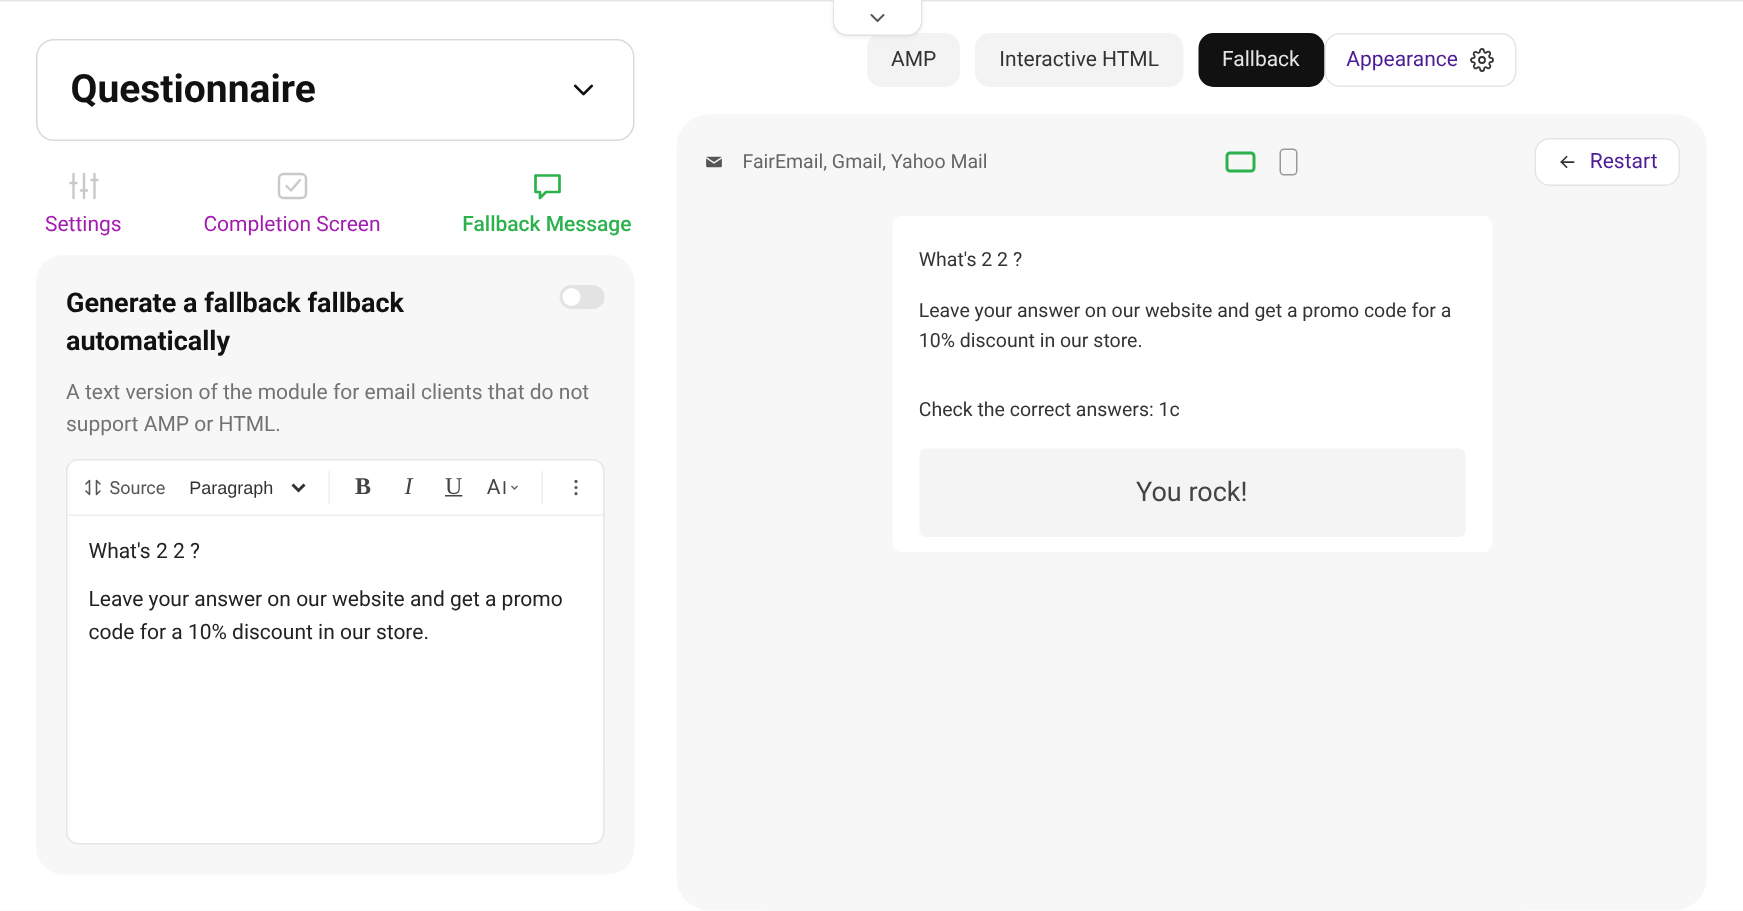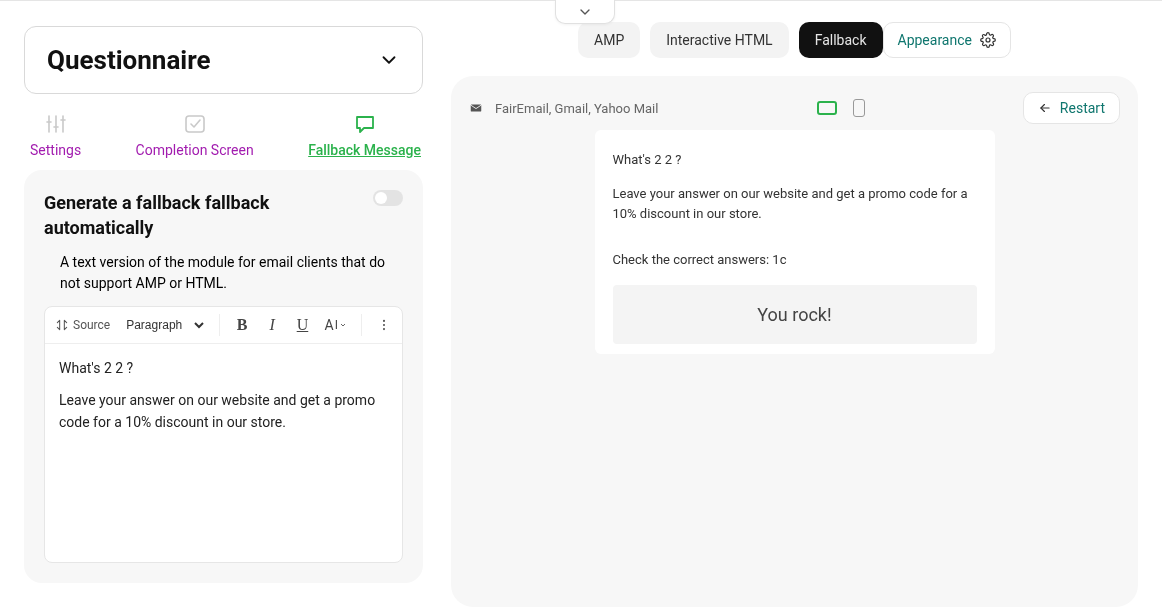--- a/index.html
+++ b/index.html
@@ -60,35 +60,35 @@
     .three-tabs {
       display: flex;
       justify-content: space-between;
       align-items: flex-end;
       margin: 18px 14px 12px 6px;
     }
     .three-tabs .itab { display:flex; flex-direction:column; align-items:center; gap:6px; cursor:pointer; }
     .three-tabs .itab svg { opacity:.35; }
     .three-tabs .itab span { font-size:14px; color:#a21caf; }
     .three-tabs .itab.active svg { opacity:1; }
-    .three-tabs .itab.active span { color:#2bb24c; font-weight:500;text-decoration:underline; }
+    .three-tabs .itab.active span { color:#2bb24c; font-weight:500; }
 
     .panel {
       flex:1;
       background:#f7f7f7;
       border-radius:18px;
       padding:20px;
       margin-right:12px;
       display:flex;
       flex-direction:column;
       gap:12px;
     }
     .panel-head { display:flex; justify-content:space-between; align-items:flex-start; gap:12px; }
     .panel-title { font-size:18px; font-weight:700; line-height:1.4; color:#111; }
-    .panel-desc { font-size:14px; color:#000000; line-height:1.5;margin-left:16px; }
+    .panel-desc { font-size:14px; color:#737373; line-height:1.5; }
 
     .toggle {
       position:relative; width:30px; height:16px; border-radius:999px;
       background:#e3e3e3; flex-shrink:0; cursor:pointer;
     }
     .toggle::after {
       content:""; position:absolute; top:2px; left:2px; width:12px; height:12px;
       background:#fff; border-radius:50%;
     }
 
@@ -125,34 +125,34 @@
     .tabs { display:flex; gap:10px; }
     .tab {
       display:flex; align-items:center; justify-content:center;
       height:36px; padding:0 16px; border-radius:10px; font-size:14px;
       background:#f3f3f3; color:#333; cursor:pointer;
     }
     .tab.active-dark { background:#111; color:#e5e5e5; }
     .btn-outline {
       display:flex; align-items:center; gap:8px; height:36px; padding:0 14px;
       border:1px solid #e5e5e5; border-radius:10px; background:#fff; cursor:pointer;
-      font-size:14px; color:#0f766e;
+      font-size:14px; color:#4c1d95;
     }
 
     .preview {
       flex:1;
       background:#f7f7f7;
       border-radius:22px;
       padding:16px 18px;
       position:relative;
       overflow:hidden;
     }
     .preview-bar {
       display:flex; justify-content:space-between;
-      margin-bottom:6px;
+      margin-bottom:20px;
     }
     .pbar-left { display:flex; align-items:center; gap:12px; font-size:13px; color:#666; }
     .pbar-devices { display:flex; align-items:center; gap:16px; }
     .dev-rect {
       width:20px; height:14px; border:2px solid #2bb24c; border-radius:3px; cursor:pointer;
     }
     .dev-phone {
       width:12px; height:18px; border:1.8px solid #999; border-radius:3px; cursor:pointer;
     }
 

